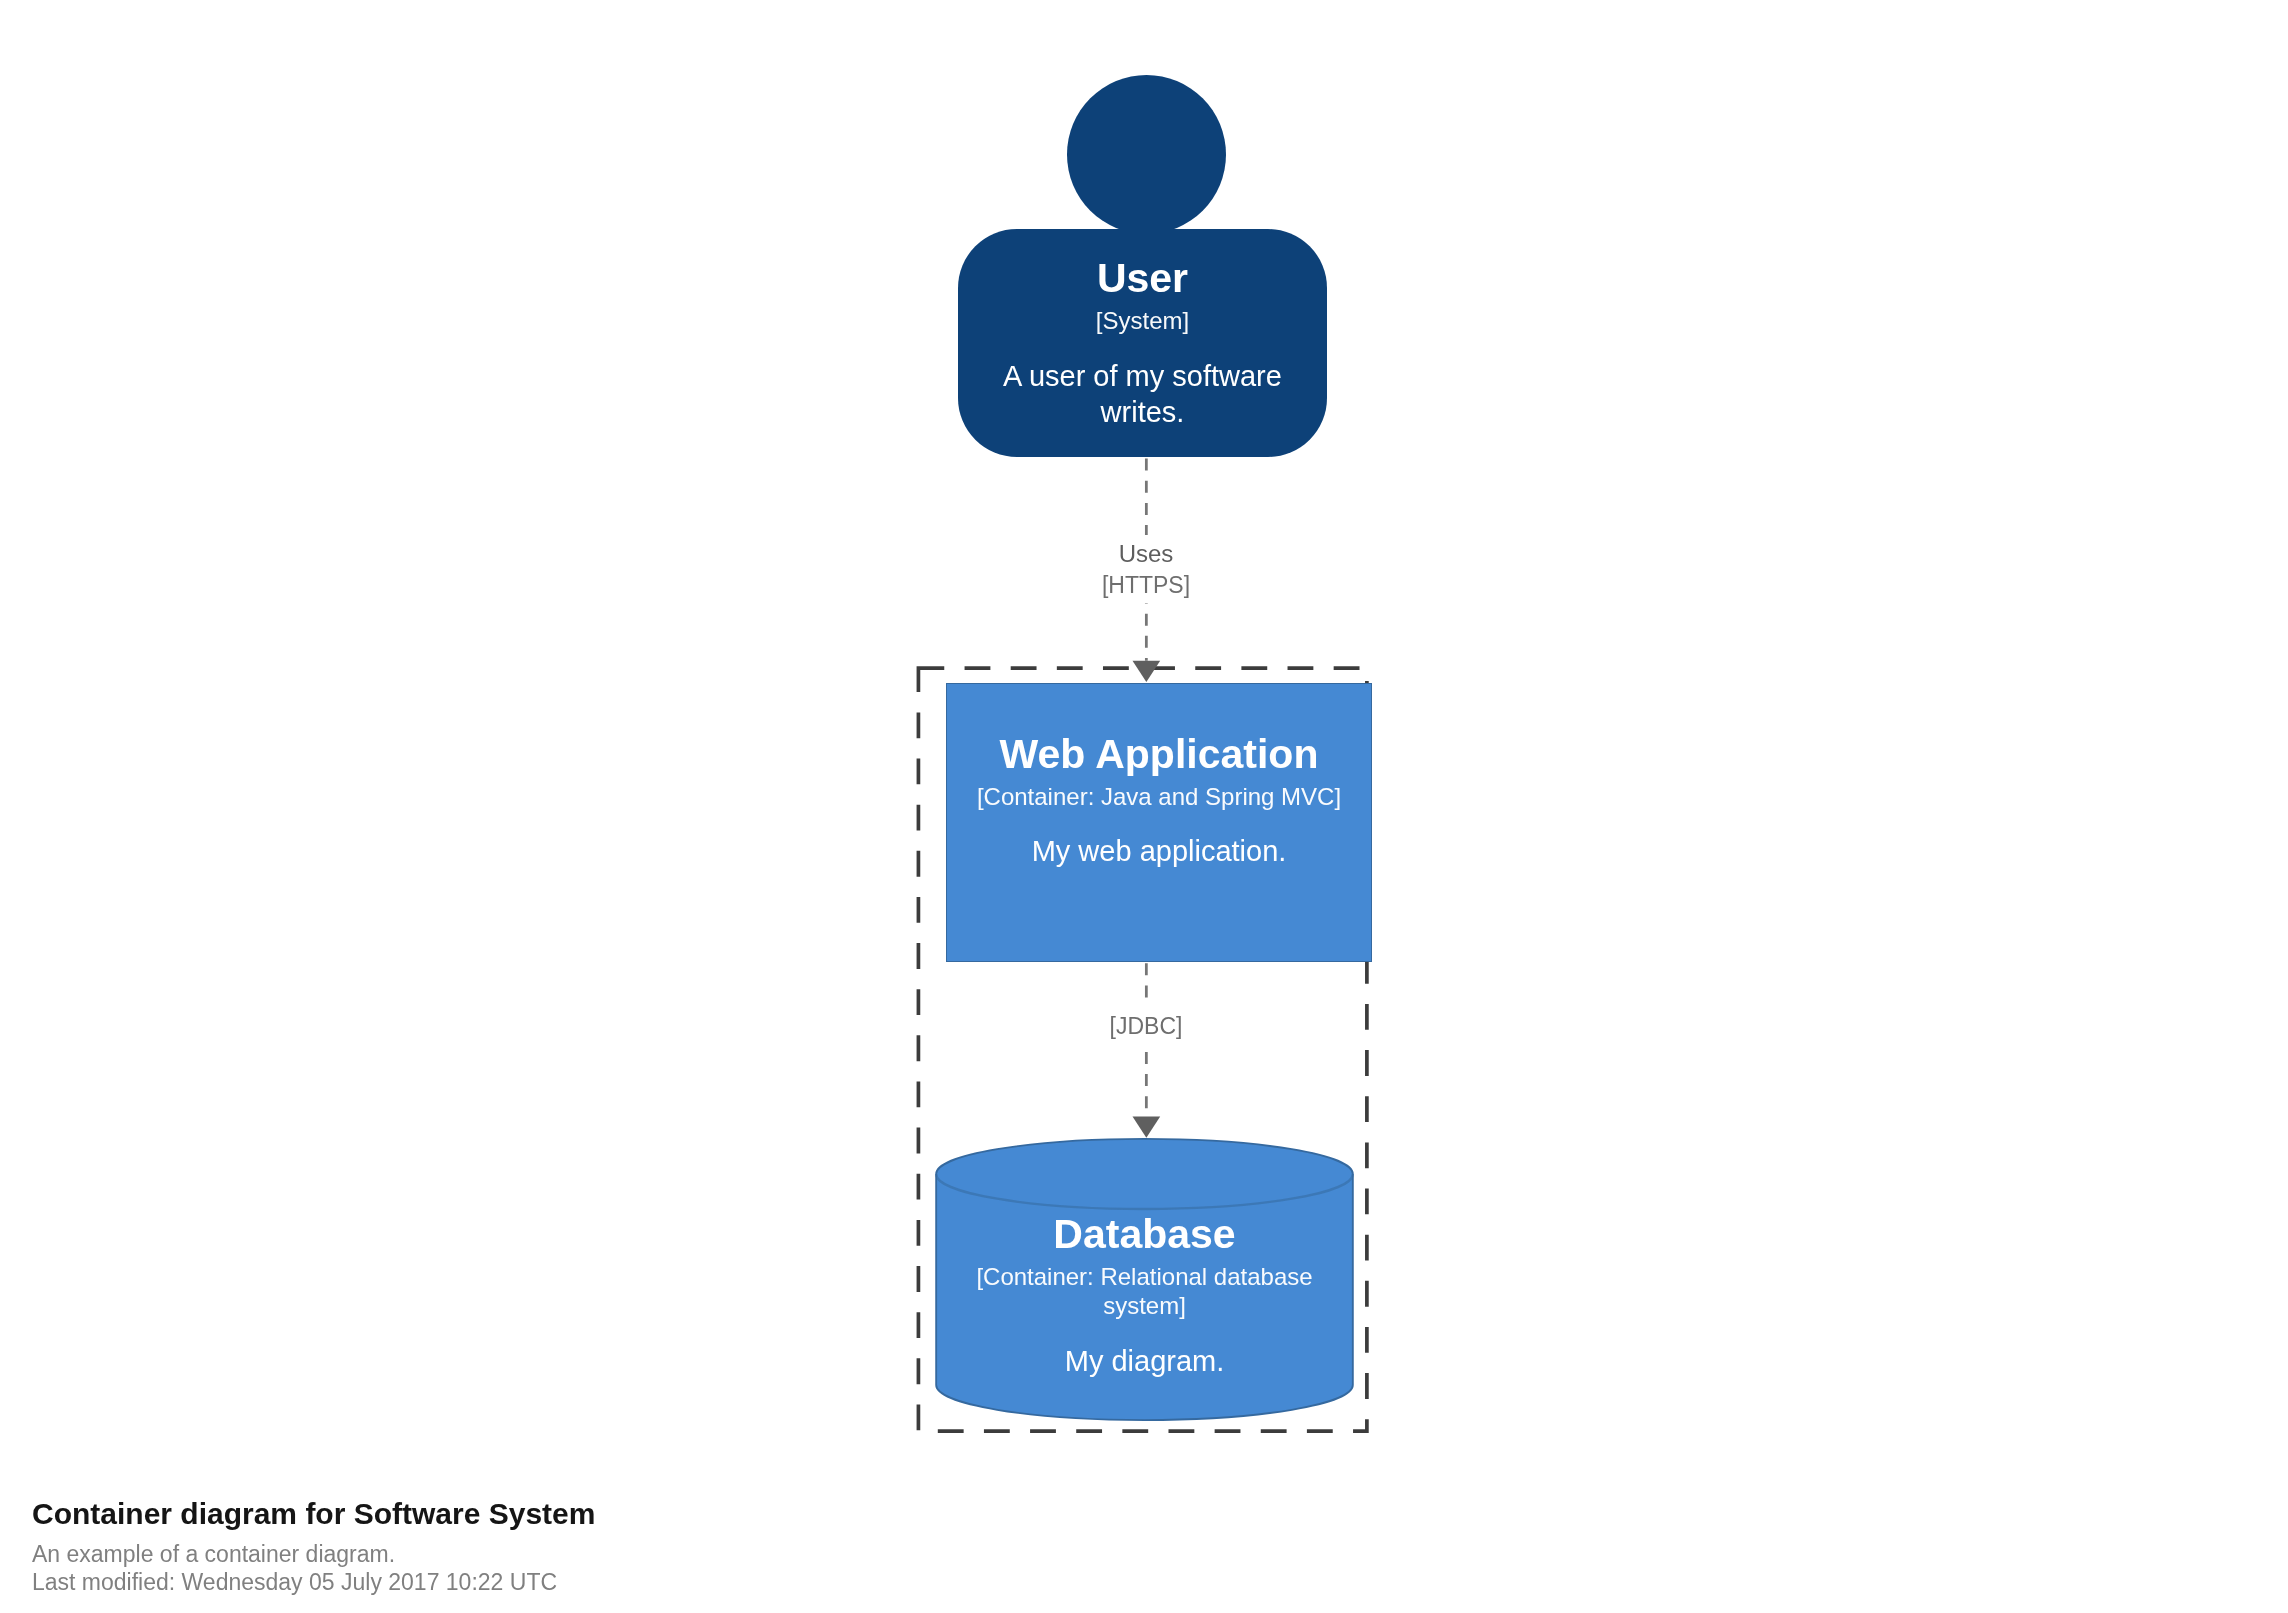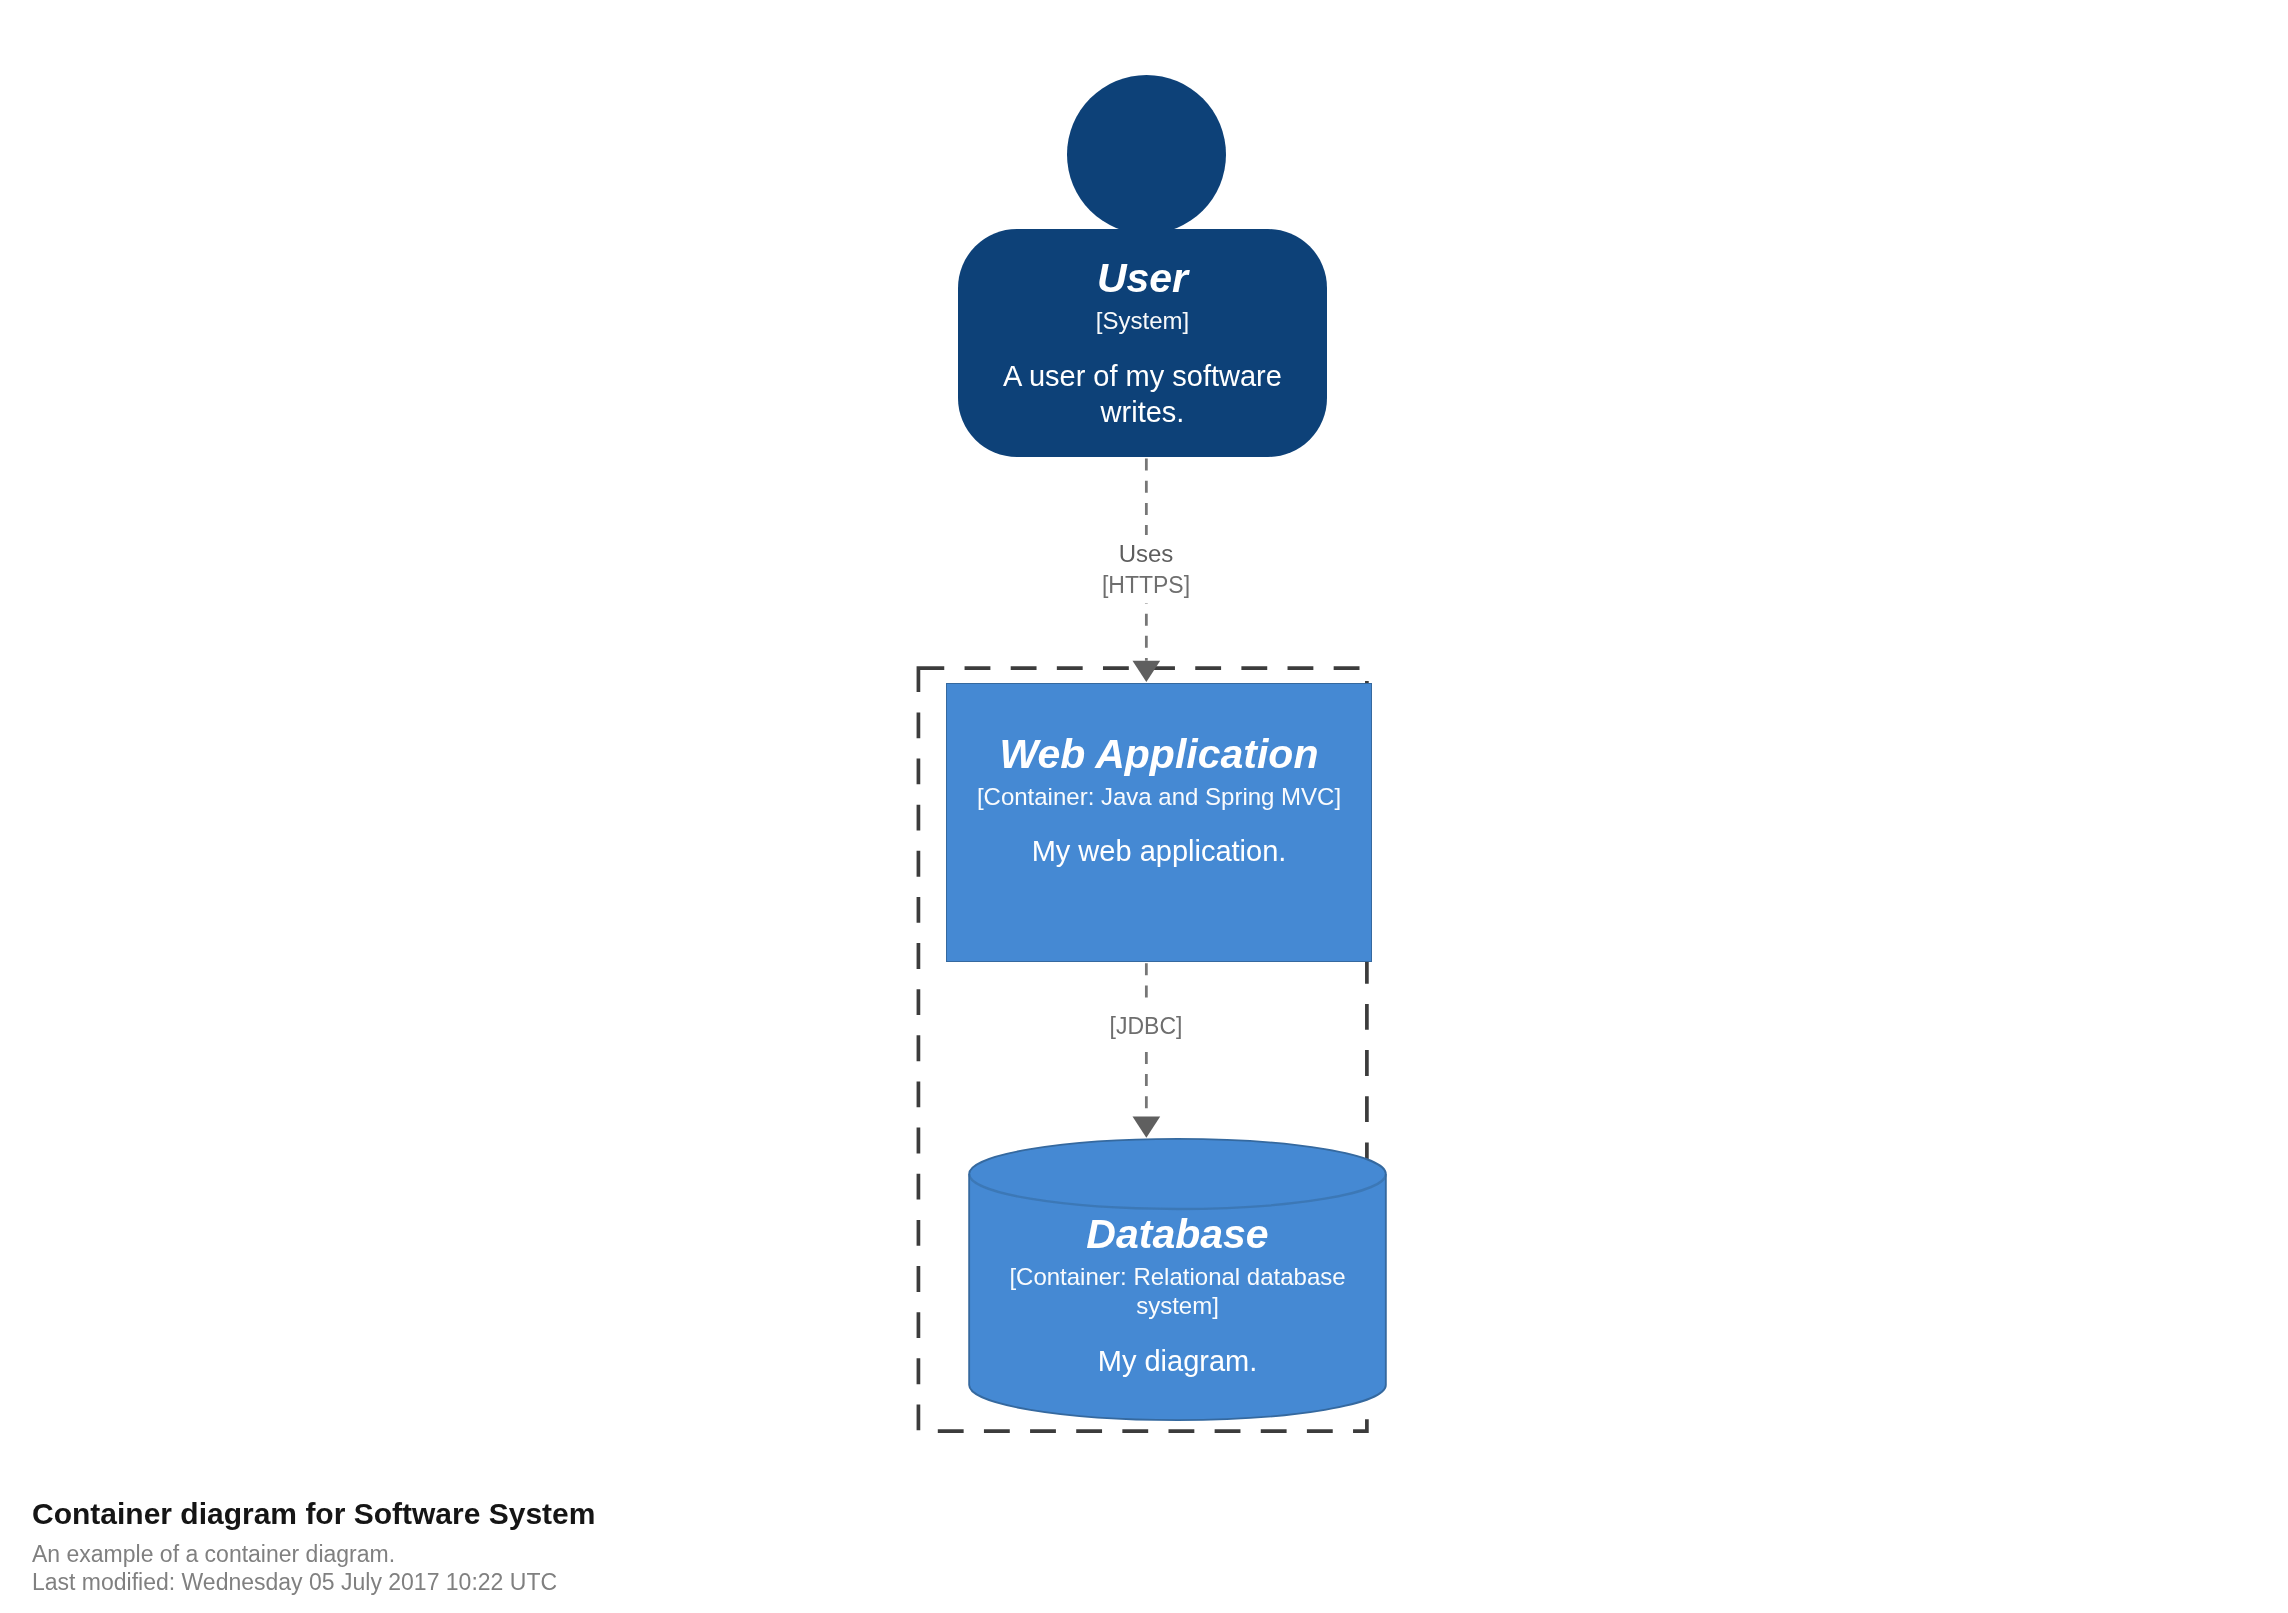--- a/index.html
+++ b/index.html
@@ -29,34 +29,34 @@
     border-radius:50%;background:var(--person-fill);
   }
   .person-body{
     position:absolute;left:958px;top:229px;width:369px;height:228px;
     border-radius:59px;background:var(--person-fill);
     display:flex;flex-direction:column;align-items:center;justify-content:center;
     text-align:center;color:var(--element-text);padding:9.2px 31px;
   }
 
   
-  .el-name{font-size:41px;font-weight:700;line-height:1.15;font-style:italic;}
+  .el-name{font-size:41px;font-weight:700;line-height:1.15;}
   .el-type{font-size:24px;margin-top:4.6px;line-height:1.2;opacity:.97;}
   .el-desc{font-size:29px;margin-top:22px;line-height:1.25;}
 
   
   .container-box{
     position:absolute;left:946px;top:683px;width:426px;height:279px;
     background:var(--container-fill);border:1.8px solid var(--container-border);
     display:flex;flex-direction:column;align-items:center;justify-content:center;
     text-align:center;color:var(--element-text);padding:7.4px 22px 52px 22px;
   }
 
   
-  .cylinder{position:absolute;left:935px;top:1138px;width:419px;height:283px;margin-left:33px;}
+  .cylinder{position:absolute;left:935px;top:1138px;width:419px;height:283px;}
   .cylinder svg{position:absolute;left:0;top:0;width:100%;height:100%;}
   .cyl-fill{fill:var(--container-fill);stroke:var(--container-border);stroke-width:2;}
   .cyl-seam{fill:none;stroke:var(--container-border);stroke-width:2.5;opacity:.55;}
   .cyl-text{
     position:absolute;left:0;top:0;width:100%;height:100%;
     display:flex;flex-direction:column;align-items:center;justify-content:center;
     text-align:center;color:var(--element-text);padding:48px 24px 16.6px 24px;
   }
 
   

